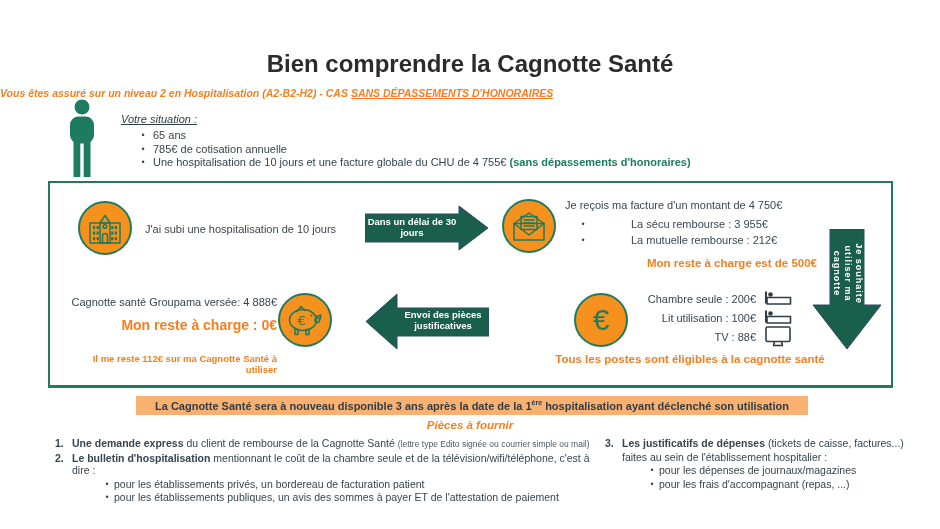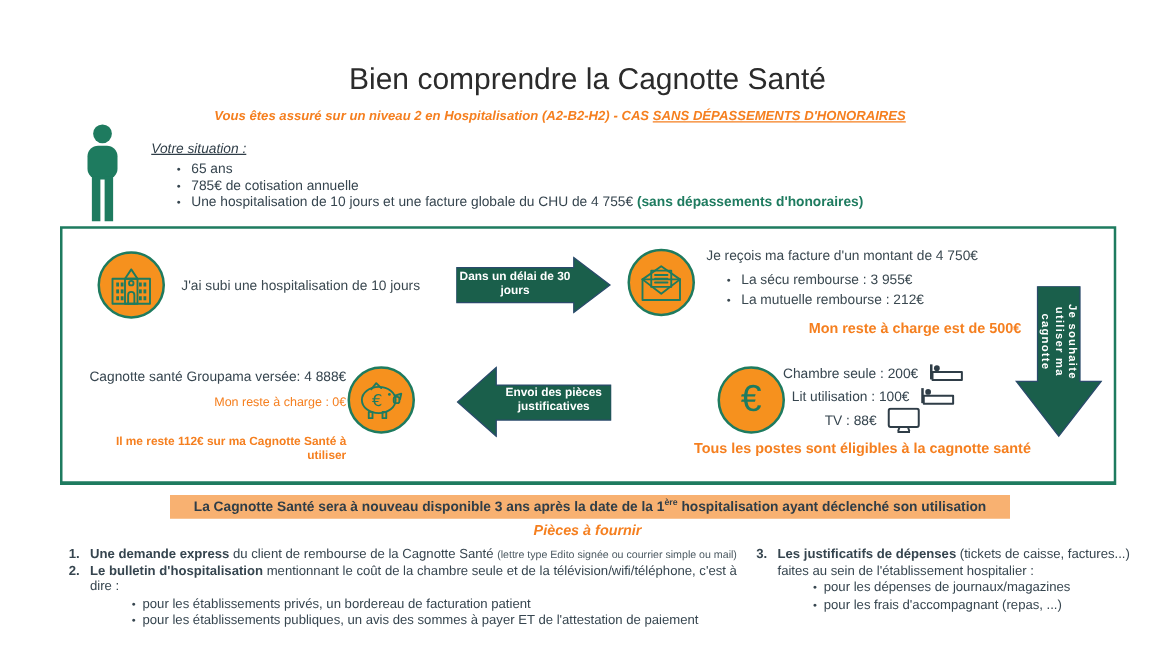--- a/index.html
+++ b/index.html
@@ -1,22 +1,22 @@
 <!DOCTYPE html>
 <html><head>
 <meta charset="utf-8">
 <style>
   html,body{margin:0;padding:0;background:#fff;}
   .page{position:relative;width:940px;height:529px;background:#ffffff;
         font-family:"Liberation Sans",sans-serif;color:#3a4850;overflow:hidden;}
 
   
   .title{position:absolute;top:50px;left:0;width:940px;text-align:center;
-         font-size:24px;font-weight:normal;color:#2b2b2b;}
-  .subtitle{position:absolute;top:87px;left:0;width:896px;text-align:center;
+         font-size:24px;font-weight:bold;color:#2b2b2b;}
+  .subtitle{position:absolute;top:87px;left:0;width:896px;text-align:left;
             font-size:10.5px;font-weight:bold;font-style:italic;color:#f57f1f;}
   .subtitle .u{text-decoration:underline;}
 
   
   .person{position:absolute;left:58px;top:99px;}
   .situation{position:absolute;left:121px;top:113px;font-size:11px;color:#36454f;}
   .sit-head{font-weight:normal;font-style:italic;text-decoration:underline;color:#2f3d47;margin-bottom:4px;}
   .sit-row{display:flex;margin-left:12px;line-height:13.5px;}
   .blt{flex:none;width:20px;text-align:center;font-size:9px;}
   .blt::before{content:"\2022";}
@@ -41,33 +41,33 @@
   .a-down{left:762px;top:46px;width:70px;height:122px;}
   .arrow-text{position:absolute;color:#fff;font-weight:bold;font-size:9.5px;line-height:11px;text-align:center;}
   .a-right .arrow-text{left:2px;top:11px;width:90px;}
   .a-left  .arrow-text{left:36px;top:16px;width:84px;}
   .vtext{position:absolute;left:-6px;top:28px;width:82px;transform:rotate(90deg);
          color:#fff;font-weight:bold;font-size:9px;line-height:11px;letter-spacing:1px;text-align:center;}
   .vtext span{display:block;}
 
   .invoice{position:absolute;left:515px;top:16px;font-size:11px;width:300px;}
   .invoice-title{margin-bottom:7px;}
-  .inv-row{display:flex;margin:3px 0 0 8px;line-height:13px;}
+  .inv-row{display:flex;margin:3px 0 0 8px;line-height:13px;gap:38px;}
   .reste500{position:absolute;left:489px;top:74px;width:278px;text-align:right;
             color:#f57f1f;font-weight:bold;font-size:11.5px;}
 
   .expenses{position:absolute;left:555px;top:106px;width:190px;}
-  .exp-row{display:flex;align-items:center;justify-content:center;height:19px;font-size:11px;color:#36454f;}
+  .exp-row{display:flex;align-items:center;justify-content:flex-end;height:19px;font-size:11px;color:#36454f;}
   .exp-icon{flex:none;width:34px;display:flex;justify-content:center;margin-left:5px;}
   .eligible{position:absolute;left:440px;top:170px;width:400px;text-align:center;
             color:#f57f1f;font-weight:bold;font-size:11.5px;}
 
   .cagnotte-block{position:absolute;left:12px;top:113px;width:215px;text-align:right;}
   .cagnotte-l1{font-size:11px;color:#36454f;margin-bottom:9px;}
-  .cagnotte-l2{font-size:10px;font-weight:normal;color:#f57f1f;}
+  .cagnotte-l2{font-size:14px;font-weight:bold;color:#f57f1f;}
   .cagnotte-l3{font-size:9.5px;font-weight:bold;color:#f57f1f;margin-top:20px;}
 
   
   .banner{position:absolute;left:136px;top:396px;width:672px;height:19px;background:#f8b171;
           display:flex;align-items:center;justify-content:center;
           font-size:11px;font-weight:bold;color:#2f3d47;}
   .banner sup{font-size:7px;}
   .pieces-head{position:absolute;left:0;top:419px;width:940px;text-align:center;
                color:#f57f1f;font-weight:bold;font-style:italic;font-size:11.5px;}
 

